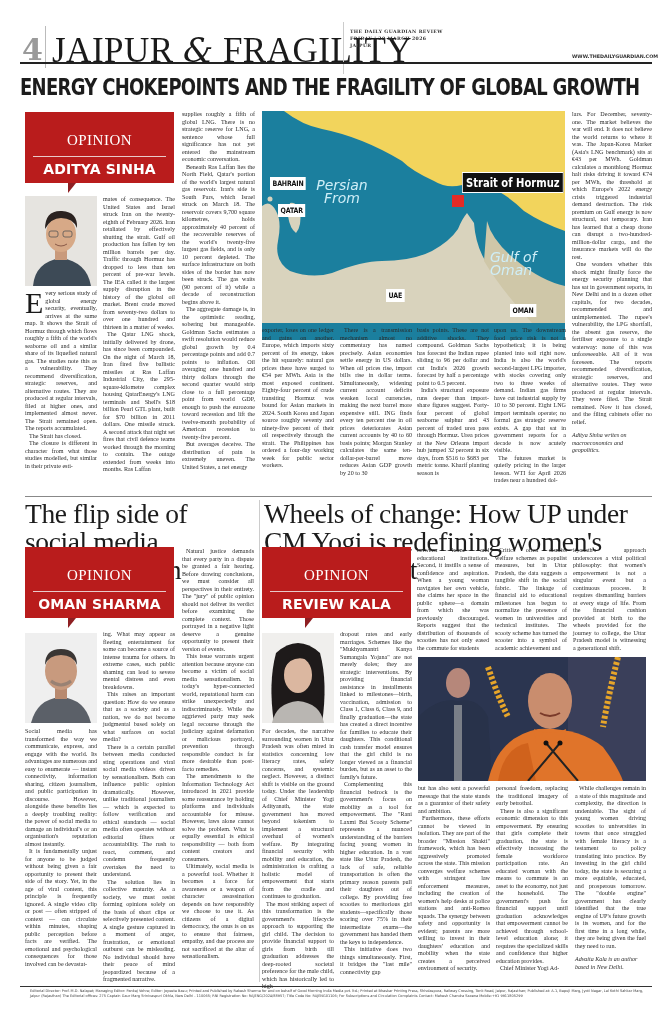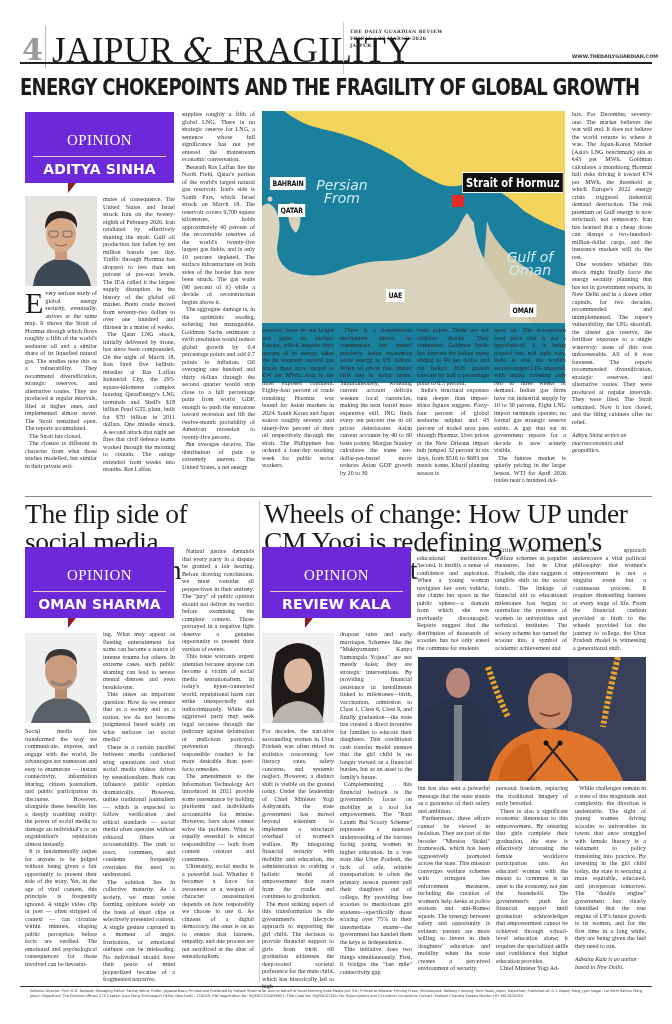--- a/index.html
+++ b/index.html
@@ -16,30 +16,30 @@
   .mast-title { left: 52px; top: 30px; font-family: "Liberation Serif", serif; font-size: 35px; letter-spacing: 0.5px; color: #1a1a1a; white-space: nowrap; }
   .mast-title .amp { font-style: italic; font-family: "DejaVu Serif", serif; font-size: 34px; }
   .mast-div2 { left: 343px; top: 22px; width: 1px; height: 52px; background: #ccc; }
   .mast-meta { left: 350px; top: 29px; font-family: "DejaVu Serif", serif; font-size: 4.6px; line-height: 6.8px; letter-spacing: 0.4px; font-weight: bold; color: #333; }
   .mast-url { right: 14px; top: 54px; font-family: "DejaVu Sans", sans-serif; font-size: 4.8px; font-weight: bold; color: #333; }
   .mast-rule { left: 20px; top: 62px; width: 632px; height: 2px; background: #222; }
 
   .headline1 { left: 20px; top: 74px; width: 640px; font-family: "DejaVu Sans", sans-serif; font-weight: bold; font-size: 22.5px; letter-spacing: -0.9px; transform: scaleX(0.80); transform-origin: left top; white-space: nowrap; color: #1c1c1c; }
 
   
-  .op-box { background: #6d28d9; color: #fff; text-align: center; }
+  .op-box { background: #b91c1c; color: #fff; text-align: center; }
   .op-box .op-label { font-family: "Liberation Serif", serif; font-size: 15px; letter-spacing: 0.5px; padding-top: 20px; }
   .op-box .op-rule { height: 1px; background: #e9c9c9; margin: 7px 8px 4px 8px; }
   .op-box .op-name { font-family: "DejaVu Sans", sans-serif; font-weight: bold; font-size: 14px; letter-spacing: 0.1px; }
   .op-tail { width: 0; height: 0; border-left: 0 solid transparent; border-right: 8px solid transparent; border-top: 10px solid #8e1f22; }
 
   .photo { background: #d8d6d2; overflow: hidden; }
 
   
-  .map { left: 262px; top: 111px; width: 303px; height: 272px; background: #1b7f9e; overflow: hidden; }
+  .map { left: 262px; top: 111px; width: 303px; height: 229px; background: #1b7f9e; overflow: hidden; }
   .map-label-box { background: #fff; color: #111; font-family: "DejaVu Sans", sans-serif; font-weight: bold; font-size: 7.4px; padding: 2px 3px; letter-spacing: -0.2px; transform: scaleX(0.85); transform-origin: left top; }
   .map-water { font-family: "DejaVu Sans", sans-serif; font-style: italic; color: #cfeef7; font-size: 14px; text-align: center; line-height: 13px; }
   .hormuz-label { background: #111; color: #fff; font-family: "DejaVu Sans", sans-serif; font-weight: bold; font-size: 12.5px; padding: 2px 4px; border: 1px solid #fff; transform: scaleX(0.8); transform-origin: left top; white-space: nowrap; }
 
   .section-rule { height: 1px; background: #888; }
 
   .headline2 { font-family: "Liberation Serif", serif; font-size: 27.5px; line-height: 28px; color: #1c1c1c; letter-spacing: -0.4px; }
 
   .bylinenote { font-style: italic; font-family: "Liberation Serif", serif; font-size: 6px; line-height: 7.6px; color: #2a2a2a; }
 
@@ -112,21 +112,21 @@
     <circle cx="8" cy="88" r="2.5" fill="#d9d3bd"></circle>
     <rect x="190" y="84" width="12" height="12" fill="#e42b26"></rect>
   </svg>
   <div class="abs map-label-box" style="left:8px; top:66px;">BAHRAIN</div>
   <div class="abs map-label-box" style="left:16px; top:93px;">QATAR</div>
   <div class="abs map-water" style="left:50px; top:68px; width:60px;">
     <div>Persian</div>
     <div>From</div>
   </div>
   <div class="abs hormuz-label" style="left:200px; top:61px;">Strait of Hormuz</div>
-  <div class="abs map-water" style="left:228px; top:140px; width:80px; text-align:center;">Gulf of Oman</div>
+  <div class="abs map-water" style="left:228px; top:140px; width:80px; text-align:left;">Gulf of Oman</div>
   <div class="abs map-label-box" style="left:124px; top:178px;">UAE</div>
   <div class="abs map-label-box" style="left:248px; top:193px;">OMAN</div>
 </div>
 
 <div class="abs body-text" style="left:262px; top:327px; width:72px;">
   <p class="noindent">exporter, loses on one ledger and gains on another. Europe, which imports sixty percent of its energy, takes the hit squarely: natural gas prices there have surged to €54 per MWh. Asia is the most exposed continent. Eighty-four percent of crude transiting Hormuz was bound for Asian markets in 2024. South Korea and Japan source roughly seventy and ninety-five percent of their oil respectively through the strait. The Philippines has ordered a four-day working week for public sector workers.</p>
 </div>
 <div class="abs body-text" style="left:340px; top:327px; width:72px;">
   <p>There is a transmission mechanism almost no commentary has named precisely. Asian economies settle energy in US dollars. When oil prices rise, import bills rise in dollar terms. Simultaneously, widening current account deficits weaken local currencies, making the next barrel more expensive still. ING finds every ten percent rise in oil prices deteriorates Asian current accounts by 40 to 60 basis points; Morgan Stanley calculates the same ten-dollar-per-barrel move reduces Asian GDP growth by 20 to 30</p>
 </div>

